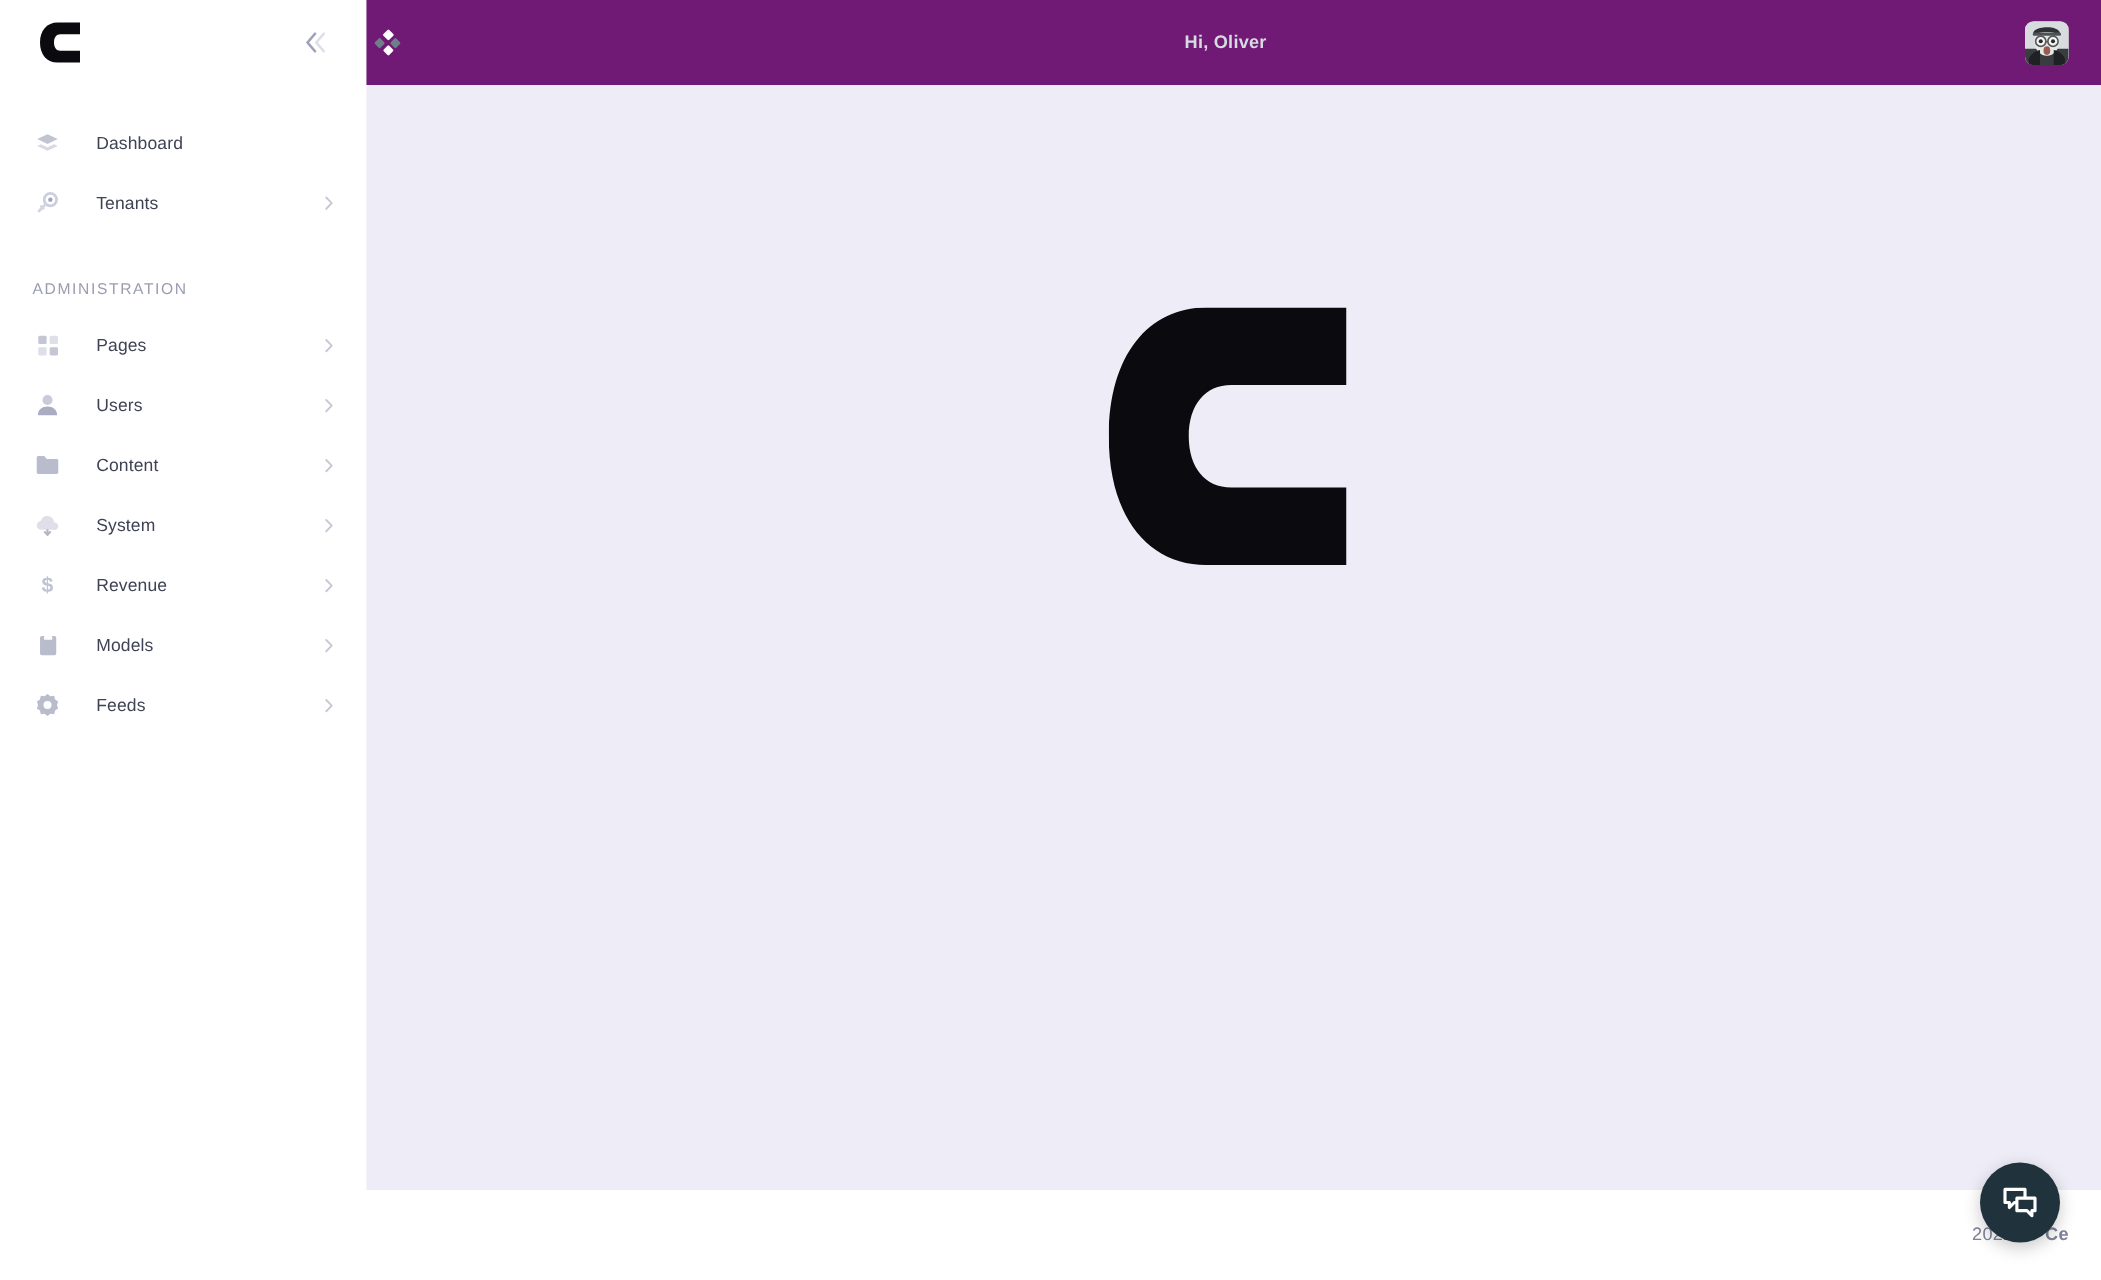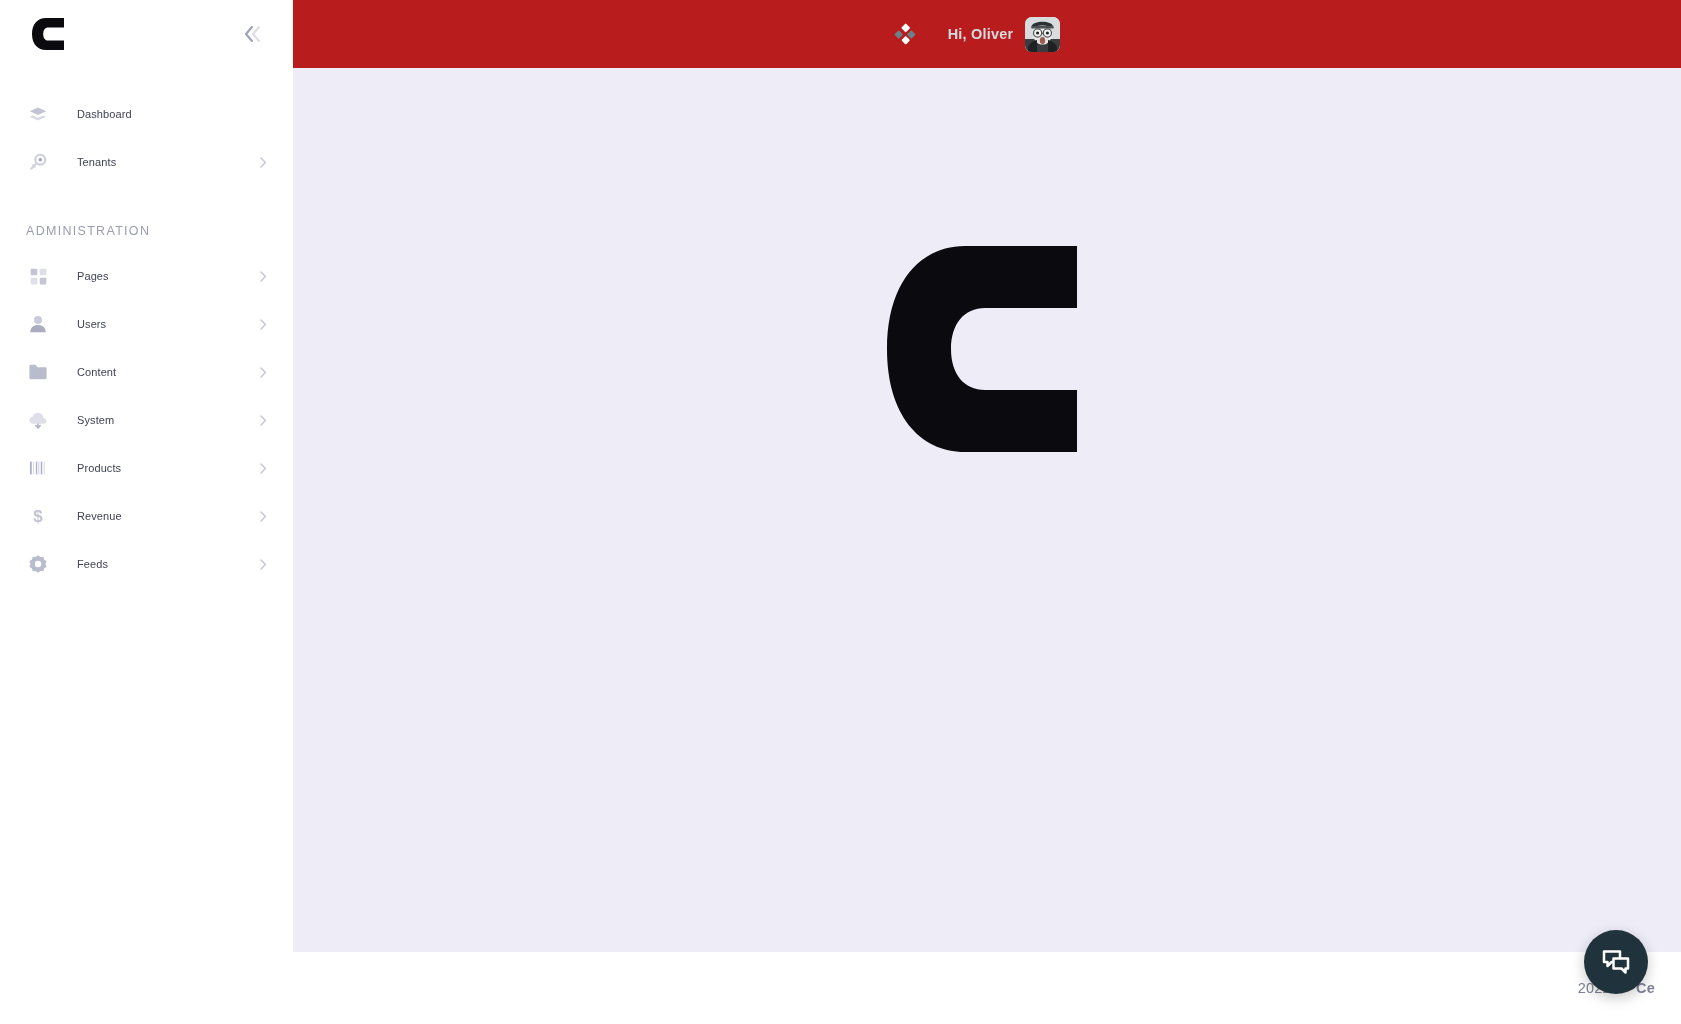--- a/index.html
+++ b/index.html
@@ -68,21 +68,21 @@
     width: 24px;
     height: 24px;
     flex: 0 0 24px;
     display: flex;
     align-items: center;
     justify-content: center;
     margin-right: 27px;
   }
 
   .nav-label {
-    font-size: 11px;
+    font-size: 14px;
     color: #3f4254;
     letter-spacing: .1px;
     flex: 1 1 auto;
     white-space: nowrap;
   }
 
   .nav-caret {
     width: 12px;
     height: 12px;
     flex: 0 0 12px;
@@ -108,24 +108,24 @@
     flex: 1 1 auto;
     display: flex;
     flex-direction: column;
     height: 1024px;
     min-width: 0;
   }
 
   #topbar {
     height: 68px;
     flex: 0 0 68px;
-    background: #b91c1c;
-    display: flex;
-    align-items: center;
-    justify-content: center;
+    background: #701a75;
+    display: flex;
+    align-items: center;
+    justify-content: space-between;
     padding-right: 26px;
   }
 
   .grid-dots-btn {
     width: 34px;
     height: 34px;
     display: flex;
     align-items: center;
     justify-content: center;
     cursor: pointer;
@@ -317,53 +317,49 @@
           </svg>
         </span>
         <span class="nav-label">System</span>
         <span class="nav-caret">
           <svg width="10" height="13" viewBox="0 0 10 13">
               <path d="M3 2 L7.4 6.5 L3 11" fill="none" stroke="#c6c8d6" stroke-width="1.5" stroke-linecap="round" stroke-linejoin="round"></path>
             </svg>
         </span>
       </div>
 
-      <div class="nav-item">
-        <span class="nav-icon">
-          <svg width="22" height="22" viewBox="0 0 24 24">
-            <rect x="3.2" y="5" width="2" height="14" fill="#aeb1c5"></rect>
-            <rect x="6.6" y="5" width="1" height="14" fill="#d5d7e2"></rect>
-            <rect x="9.6" y="5" width="1.5" height="14" fill="#aeb1c5"></rect>
-            <rect x="12.4" y="5" width="1" height="14" fill="#c4c6d6"></rect>
-            <rect x="15" y="5" width="1.6" height="14" fill="#aeb1c5"></rect>
-            <rect x="18.2" y="5" width="1.1" height="14" fill="#d5d7e2"></rect>
-          </svg>
-        </span>
-        <span class="nav-label">Products</span>
-        <span class="nav-caret">
-          <svg width="10" height="13" viewBox="0 0 10 13">
-              <path d="M3 2 L7.4 6.5 L3 11" fill="none" stroke="#c6c8d6" stroke-width="1.5" stroke-linecap="round" stroke-linejoin="round"></path>
-            </svg>
-        </span>
-      </div>
 
       <div class="nav-item">
         <span class="nav-icon">
           <svg width="22" height="22" viewBox="0 0 24 24">
             <text x="12" y="18.2" text-anchor="middle" font-family="'Liberation Sans', sans-serif" font-size="18.5" font-weight="700" fill="#c2c4d4">$</text>
           </svg>
         </span>
         <span class="nav-label">Revenue</span>
         <span class="nav-caret">
           <svg width="10" height="13" viewBox="0 0 10 13">
               <path d="M3 2 L7.4 6.5 L3 11" fill="none" stroke="#c6c8d6" stroke-width="1.5" stroke-linecap="round" stroke-linejoin="round"></path>
             </svg>
         </span>
       </div>
 
+      <div class="nav-item">
+        <span class="nav-icon">
+          <svg width="21" height="21" viewBox="0 0 24 24">
+            <rect x="4.6" y="3.2" width="14.8" height="17.6" rx="1.6" fill="#b9bccd"></rect>
+            <rect x="8.2" y="3.2" width="7.6" height="3.4" rx=".8" fill="#ffffff"></rect>
+          </svg>
+        </span>
+        <span class="nav-label">Models</span>
+        <span class="nav-caret">
+          <svg width="10" height="13" viewBox="0 0 10 13">
+              <path d="M3 2 L7.4 6.5 L3 11" fill="none" stroke="#c6c8d6" stroke-width="1.5" stroke-linecap="round" stroke-linejoin="round"></path>
+            </svg>
+        </span>
+      </div>
 
       <div class="nav-item">
         <span class="nav-icon">
           <svg width="22" height="22" viewBox="0 0 24 24">
             <path d="M12 2.4 L14.6 4.3 L17.8 4 L18.6 7.1 L21.3 8.9 L20.2 12 L21.3 15.1 L18.6 16.9 L17.8 20 L14.6 19.7 L12 21.6 L9.4 19.7 L6.2 20 L5.4 16.9 L2.7 15.1 L3.8 12 L2.7 8.9 L5.4 7.1 L6.2 4 L9.4 4.3 Z" fill="#b9bccd"></path>
             <circle cx="12" cy="12" r="3.5" fill="#ffffff"></circle>
           </svg>
         </span>
         <span class="nav-label">Feeds</span>
         <span class="nav-caret">

